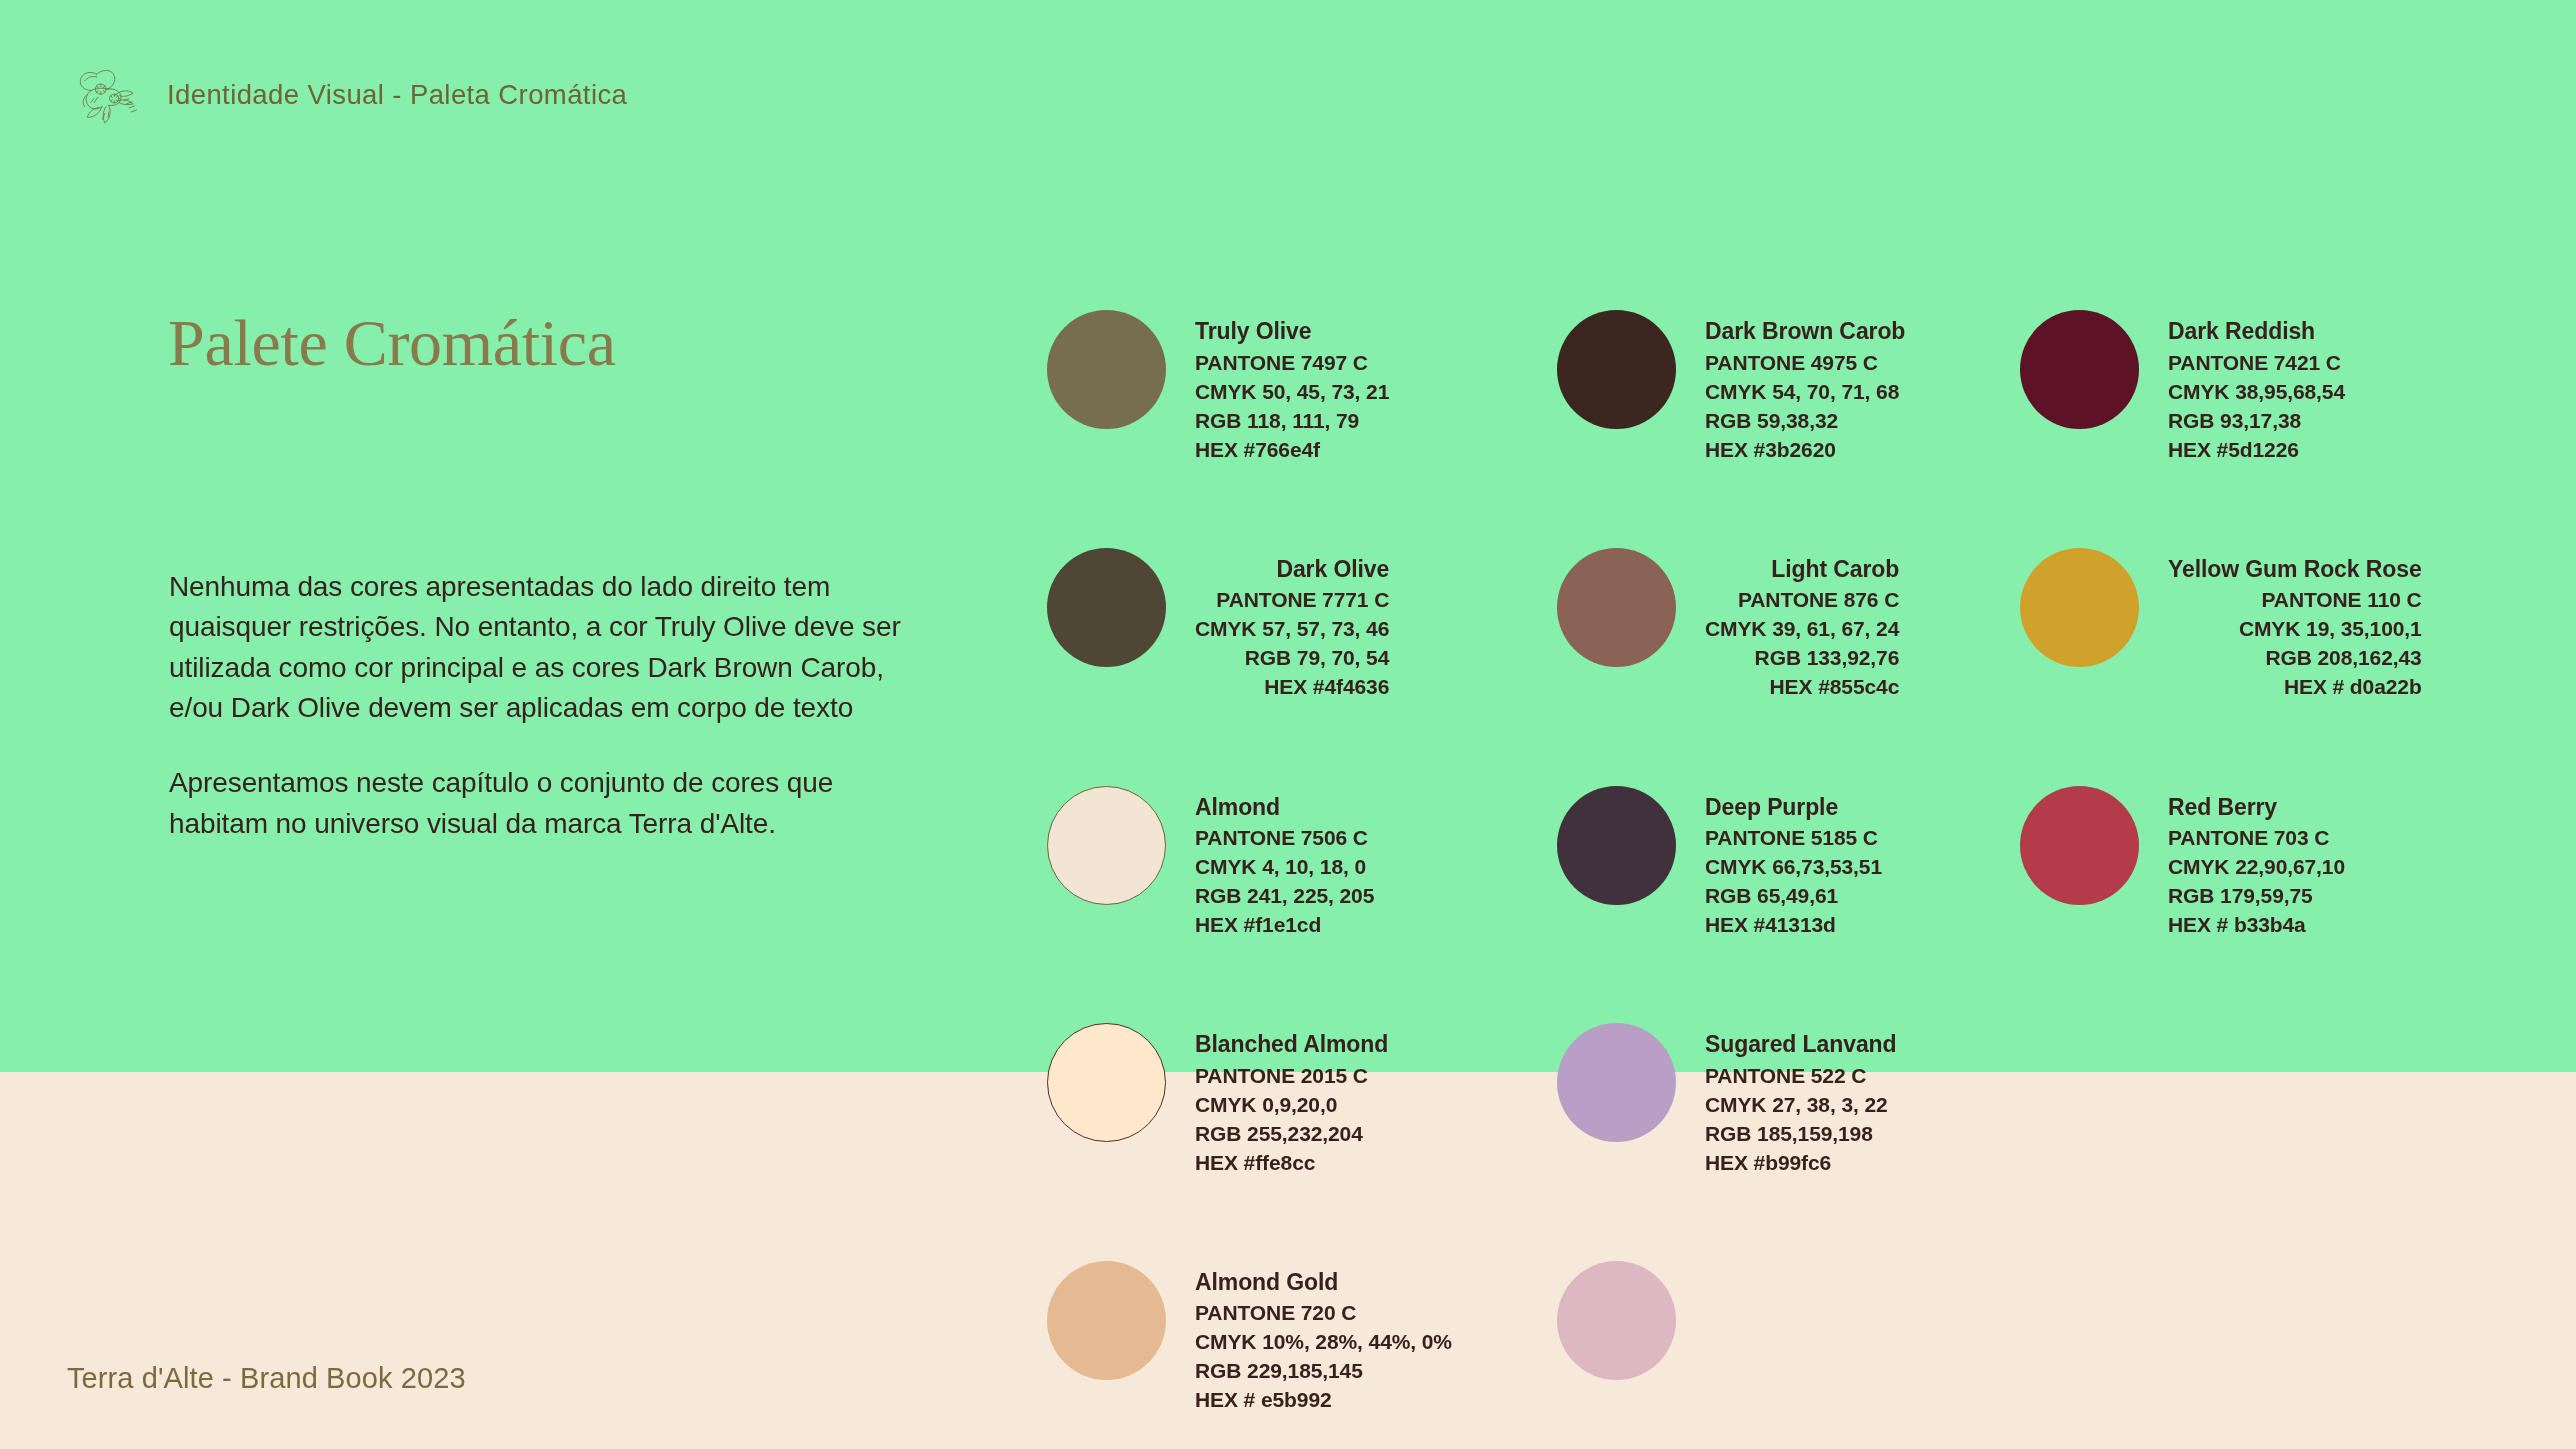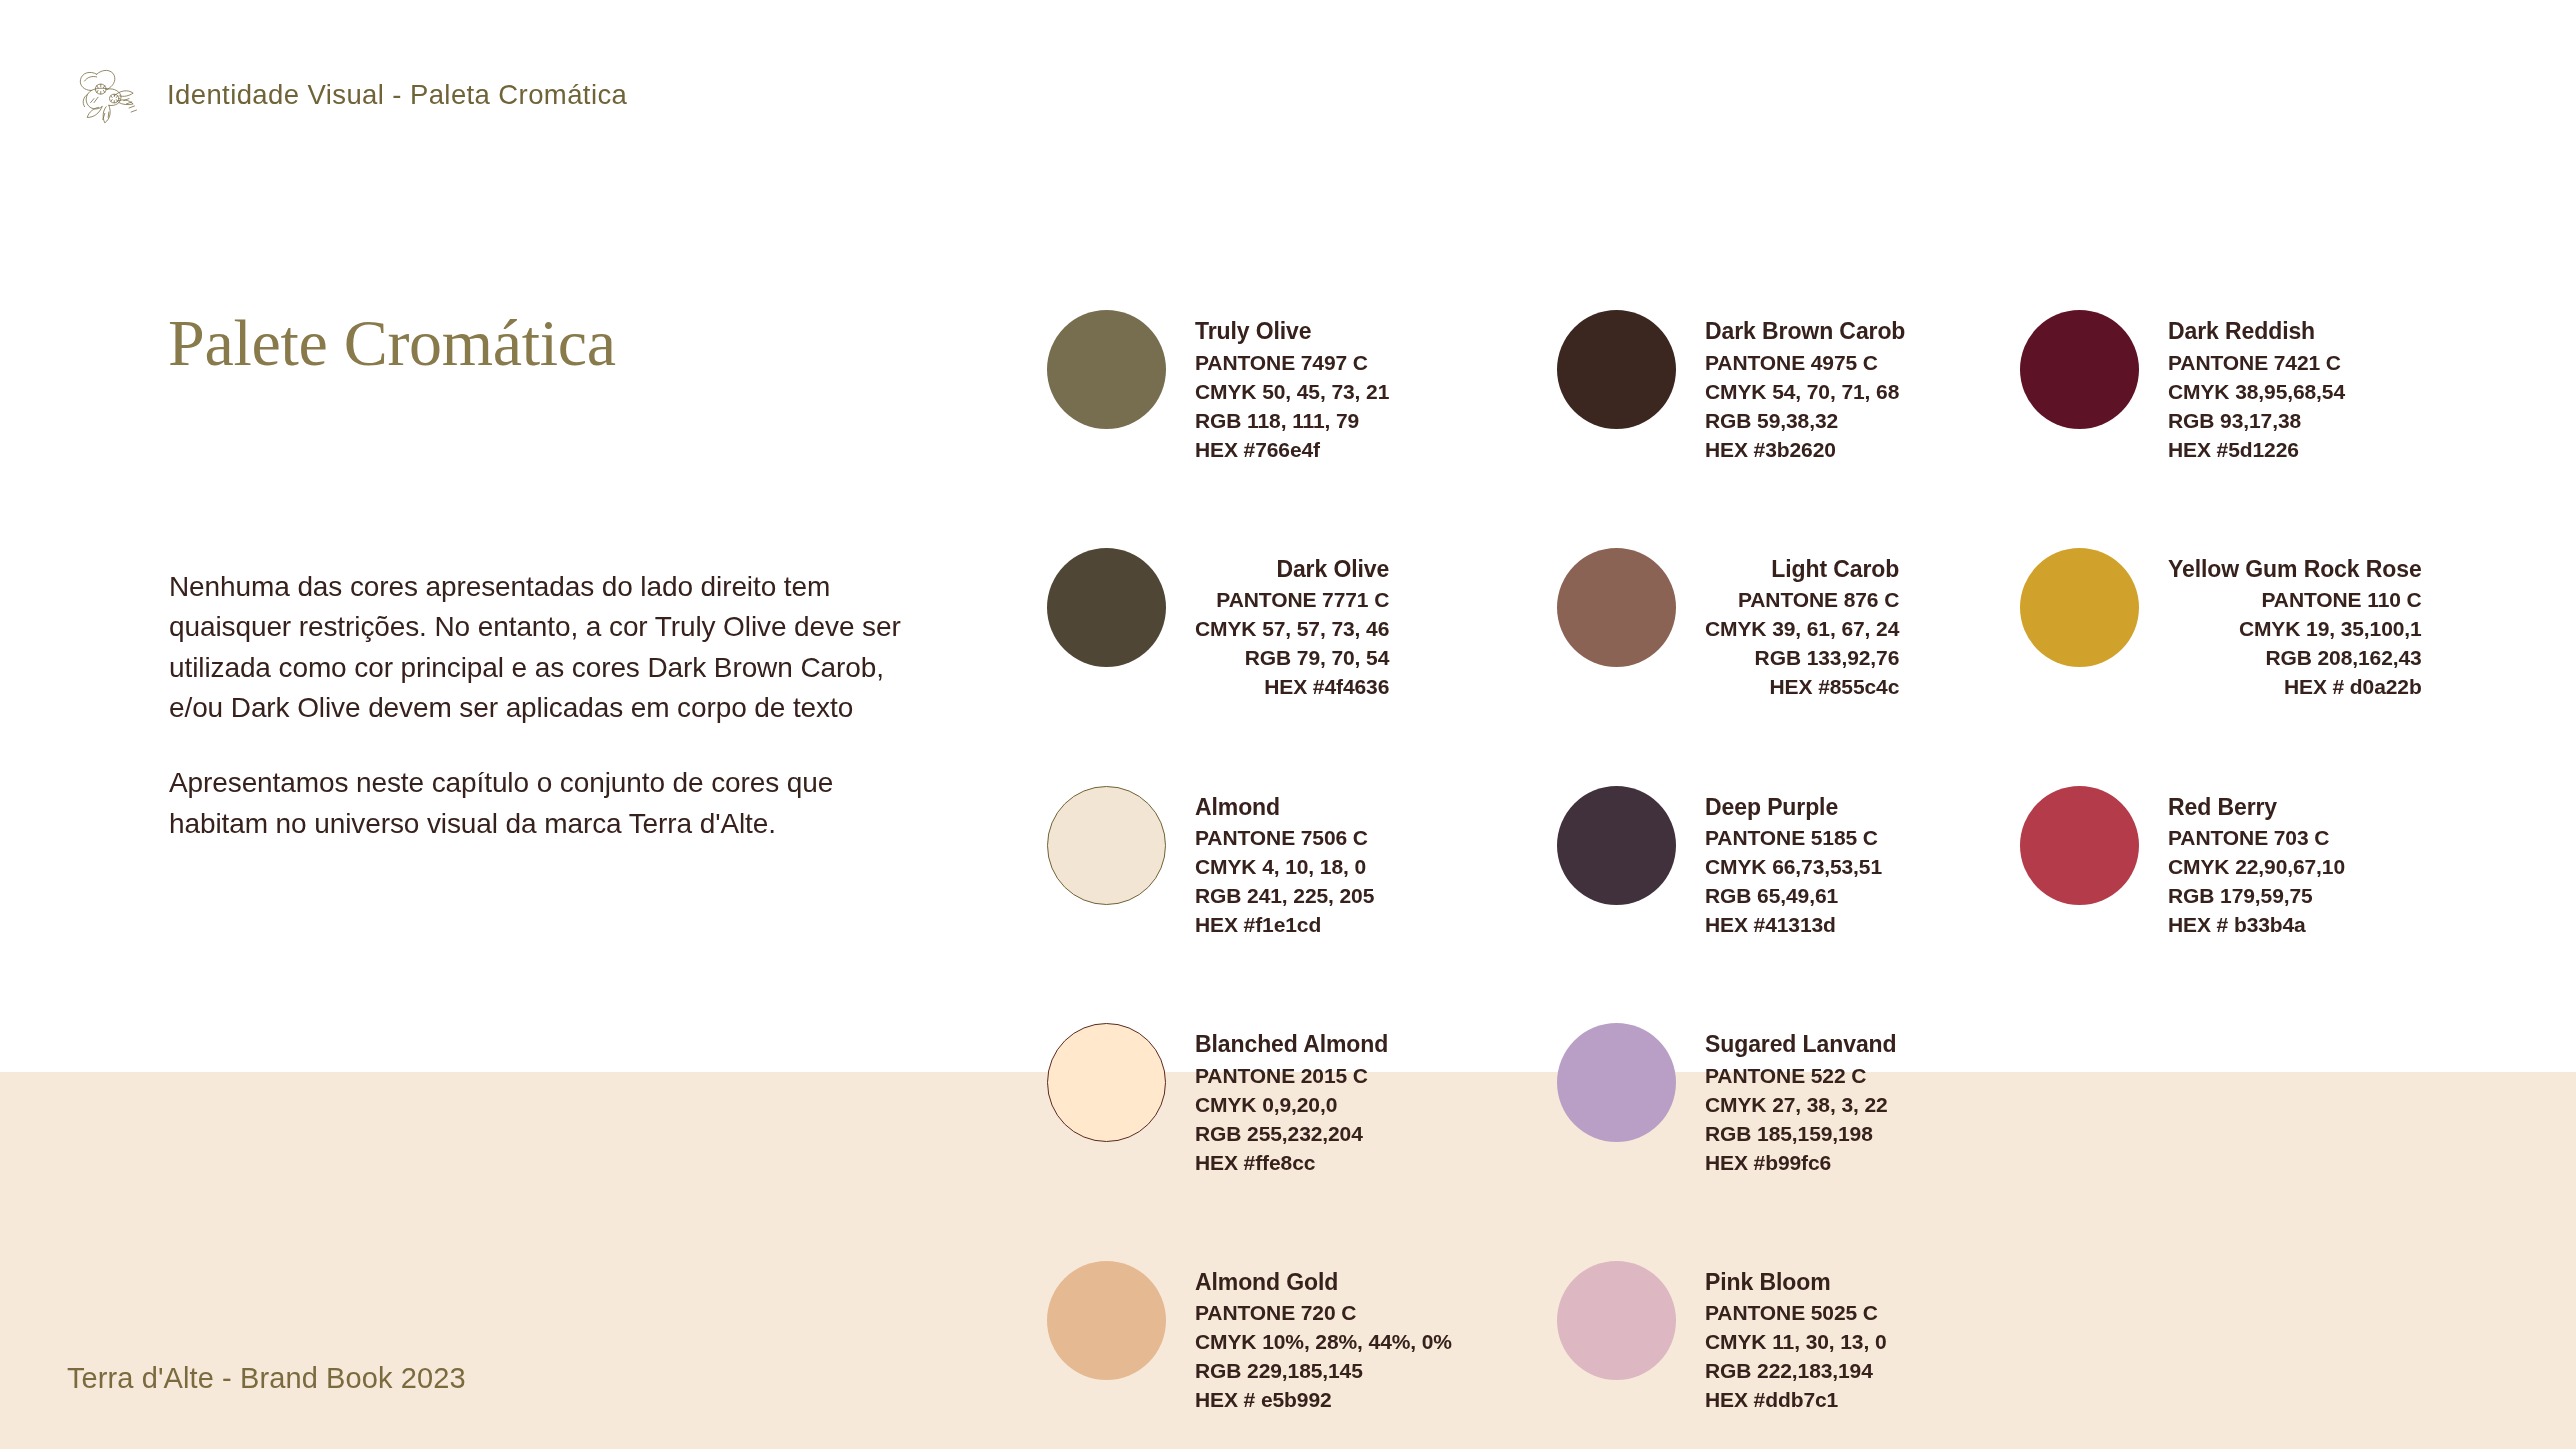--- a/index.html
+++ b/index.html
@@ -2,21 +2,21 @@
 <html style="font-size:10.7px"><head>
 <meta charset="utf-8">
 <style>
   * { margin:0; padding:0; box-sizing:border-box; }
   html, body {
     width:2576px; height:1449px;
     background:#f7e9d9;
     font-family:"Liberation Sans", sans-serif;
     overflow:hidden;
   }
-  .page { position:relative; width:2576px; height:1072px; background:#ffffff; }
+  .page { position:relative; width:2576px; height:1072px; background:#86efac; }
 
   
   .header {
     position:absolute; left:67px; top:54px;
     display:flex; align-items:center; gap:19px;
   }
   .logo-mark { width:81px; height:81px; display:block; }
   .header-title {
     font-size:27.5px; color:#6f6337; letter-spacing:0.4px;
     font-family:"Liberation Sans", sans-serif; font-weight:400;
@@ -230,27 +230,20 @@
           <div class="info">
             <div class="sname">Almond Gold</div>
             <div class="sline">PANTONE 720 C</div>
             <div class="sline">CMYK 10%, 28%, 44%, 0%</div>
             <div class="sline">RGB 229,185,145</div>
             <div class="sline">HEX # e5b992</div>
           </div>
         </div>
         <div class="scell c1">
           <div class="dot" style="background: rgb(221, 183, 193);"></div>
-          <div class="info">
-            <div class="sname">Pink Bloom</div>
-            <div class="sline">PANTONE  5025 C</div>
-            <div class="sline">CMYK 11, 30, 13, 0</div>
-            <div class="sline">RGB 222,183,194</div>
-            <div class="sline">HEX #ddb7c1</div>
-          </div>
         </div>
       </div>
     </div>
 
   <div class="footer">Terra d'Alte - Brand Book 2023</div>
 
 </div>
 
 
 </body></html>

